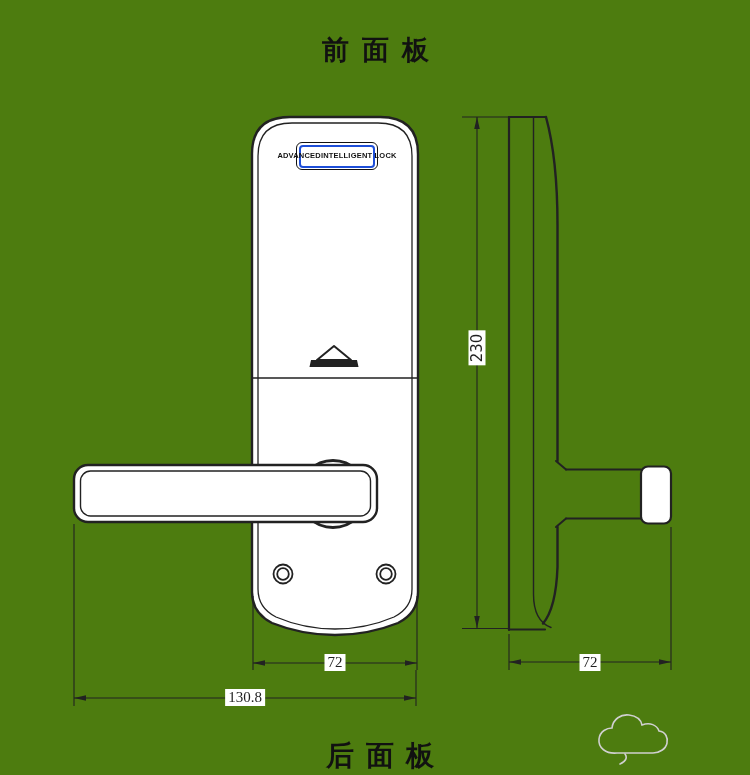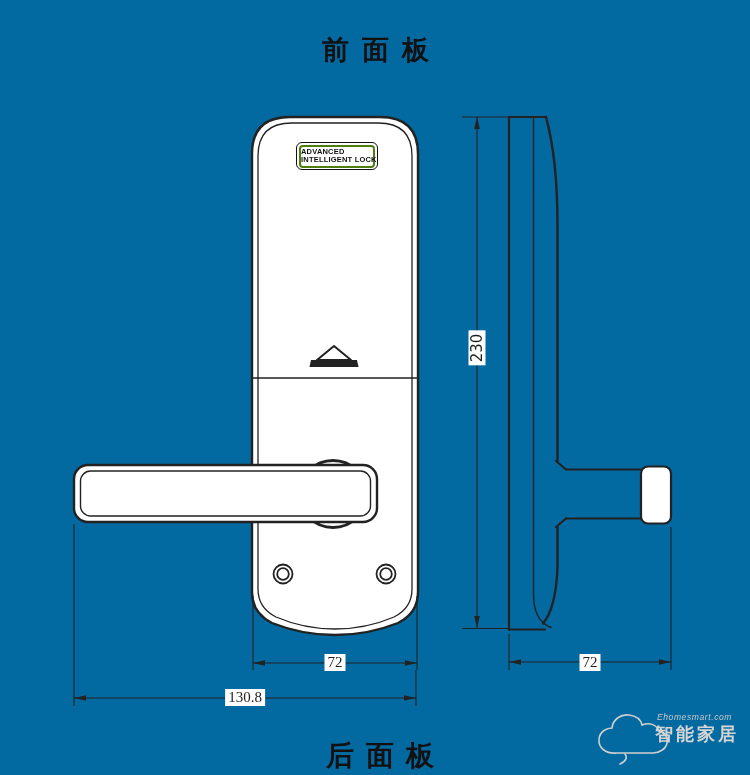--- a/index.html
+++ b/index.html
@@ -1,38 +1,38 @@
 <!DOCTYPE html>
 <html><head>
 <meta charset="utf-8">
 <style>
   html,body{margin:0;padding:0;background:#fff;}
   #stage{
-    position:relative;width:750px;height:775px;background:#0369a1;
+    position:relative;width:750px;height:775px;background:#4d7c0f;
     font-family:"Liberation Sans", sans-serif;overflow:hidden;
   }
   svg{position:absolute;left:0;top:0;}
   .title{
     position:absolute;font-weight:bold;font-size:27px;letter-spacing:13px;
     color:#111;white-space:nowrap;font-family:"Liberation Sans",sans-serif;
   }
   .dim-text{
     position:absolute;font-family:"DejaVu Sans",sans-serif;font-size:15px;
     color:#1f1f1f;background:#fff;text-align:center;padding:0 3px;line-height:17px;
     white-space:nowrap;
   }
   .dim-vert{transform:translate(-50%,-50%) rotate(-90deg);}
   .dim-horiz{transform:translateX(-50%);font-family:Liberation Serif, serif;}
   #label-plate{
     position:absolute;left:296px;top:142px;width:80px;height:26px;
     border:1.5px solid #111;border-radius:6px;display:flex;align-items:center;justify-content:center;
   }
   #label-plate .inner{
-    width:72px;height:19px;border:2px solid #4d7c0f;border-radius:4px;
-    display:flex;flex-direction:column;justify-content:center;
+    width:72px;height:19px;border:2px solid #1d4ed8;border-radius:4px;
+    display:flex;flex-direction:row;align-items:center;justify-content:center;
   }
   #label-plate .lbl{
     font-size:7.5px;font-weight:bold;line-height:8.5px;color:#111;
     letter-spacing:0.2px;white-space:nowrap;font-family:"Liberation Sans",sans-serif;
   }
   #watermark{position:absolute;left:595px;top:706px;width:155px;height:62px;}
   #watermark .wm-url{
     position:absolute;left:62px;top:6px;font-size:8.5px;font-style:italic;
     color:#c9c9c9;letter-spacing:0.6px;white-space:nowrap;
   }
@@ -147,18 +147,14 @@
 
   <div id="label-plate">
     <div class="inner">
       <div class="lbl">ADVANCED</div>
       <div class="lbl">INTELLIGENT LOCK</div>
     </div>
   </div>
 
   <div class="title" style="left:326px;top:737px;font-size:28px;letter-spacing:12px;">后面板</div>
 
-  <div id="watermark">
-    <div class="wm-url">Ehomesmart.com</div>
-    <div class="wm-brand">智能家居</div>
-  </div>
 
 </div>
 
 </body></html>

